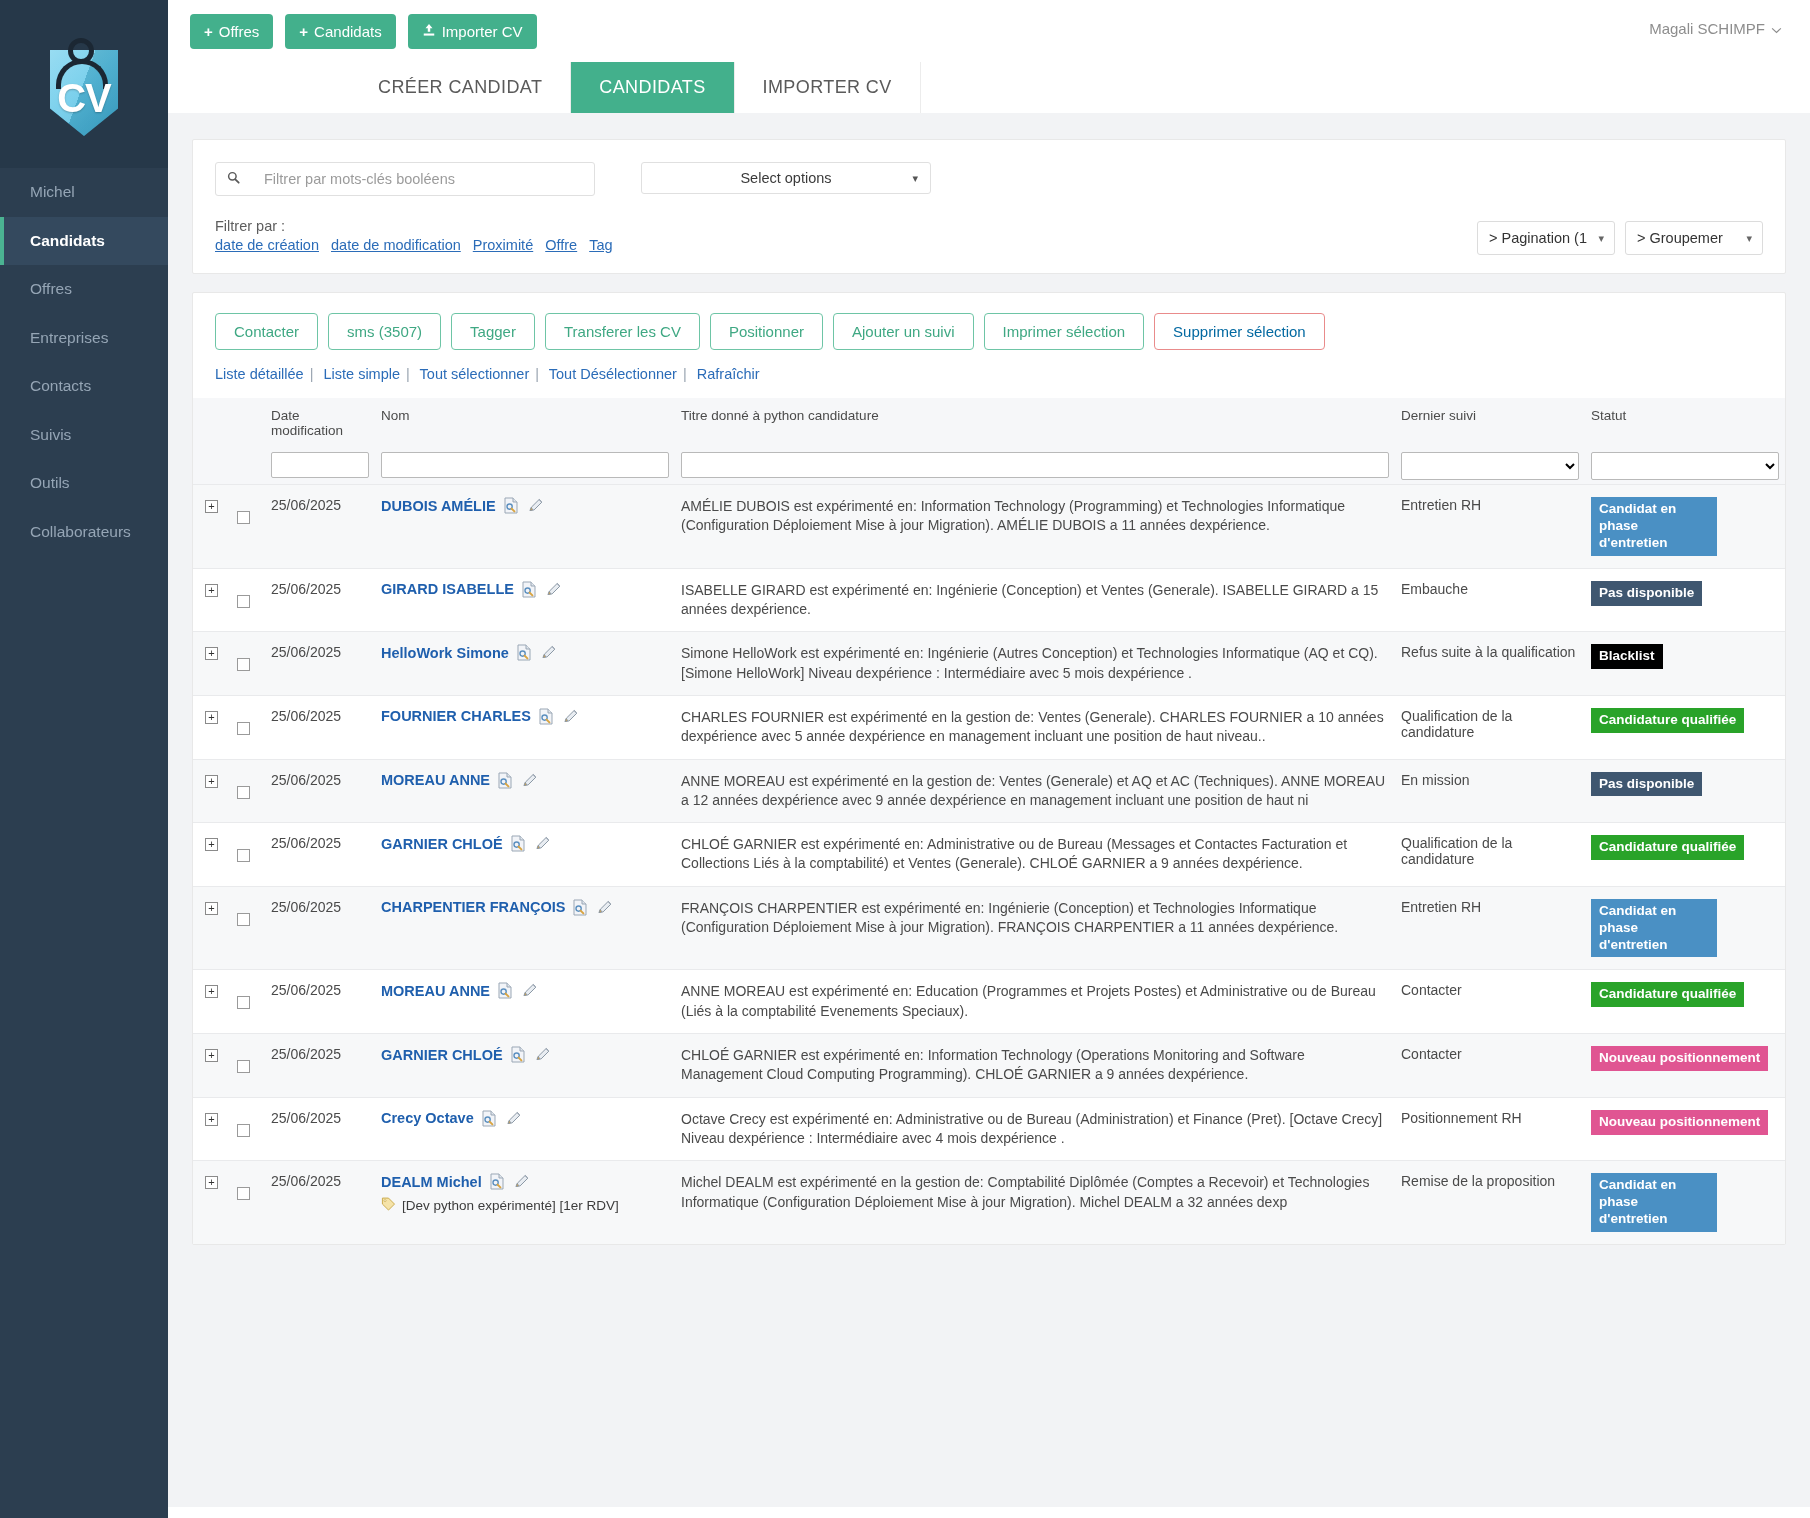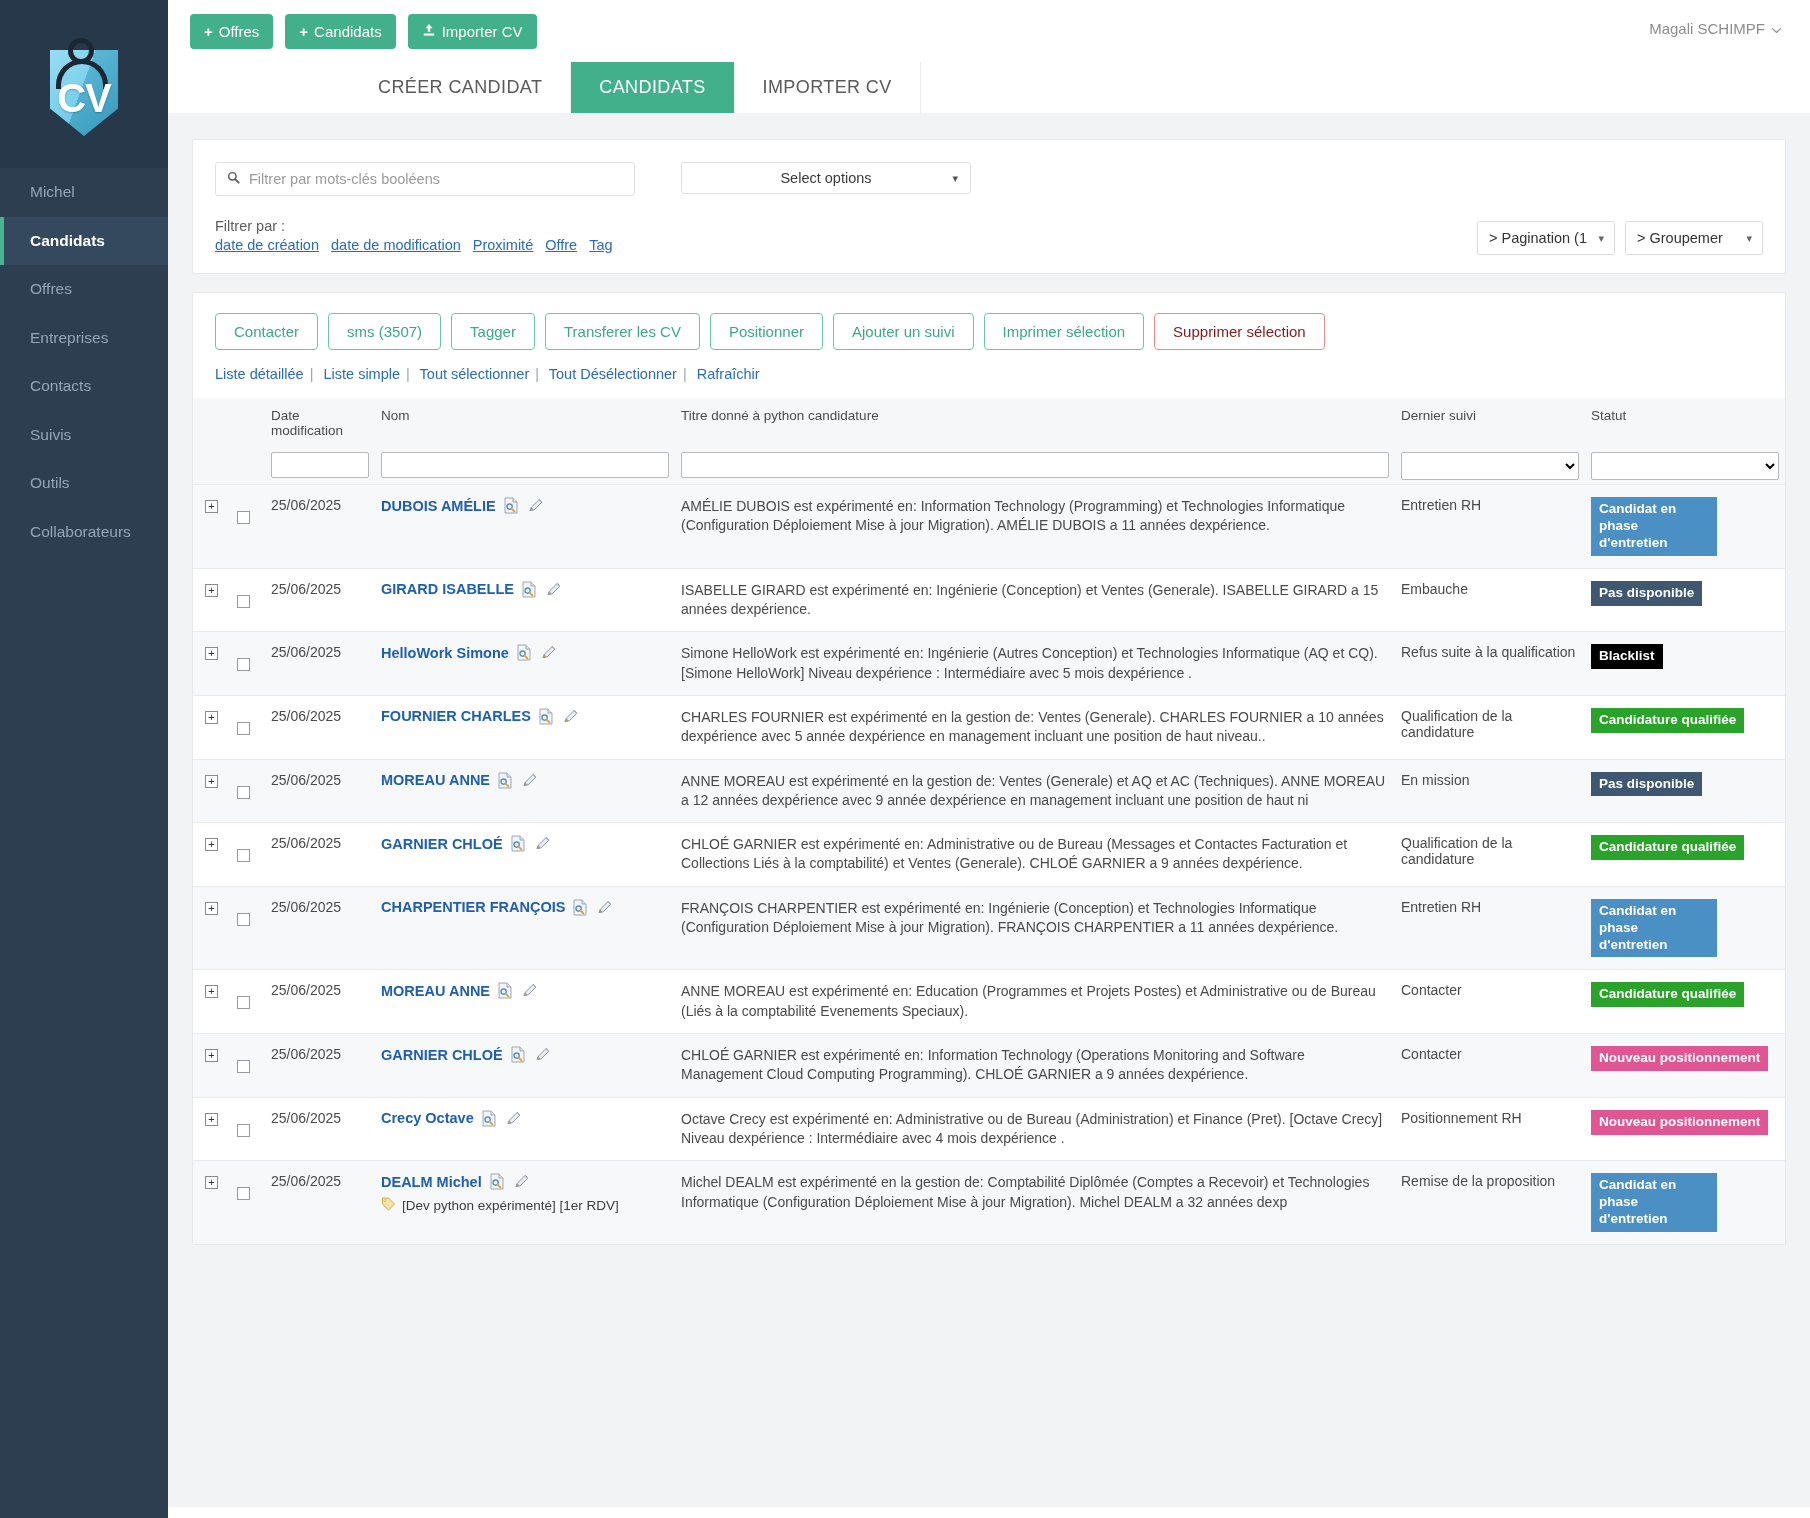--- a/index.html
+++ b/index.html
@@ -94,22 +94,22 @@
   .tab.active { background:#43b08c; color:#fff; }
 
   .content-bg { background:#f2f3f5; padding:26px 24px 0 24px; height:1394px; }
 
   .panel {
     background:#fff; border:1px solid #e8e8e8; border-radius:2px;
     padding:22px 22px 20px 22px; position:relative; margin-bottom:18px;
   }
   .filter-row { display:flex; align-items:flex-start; gap:46px; }
   .kw-input {
-    width:420px; height:34px; border:1px solid #e0e0e0; border-radius:3px;
-    display:flex; align-items:center; gap:9px; padding:0 11px; background:#fff;
+    width:380px; height:34px; border:1px solid #e0e0e0; border-radius:3px;
+    display:flex; align-items:center; gap:24px; padding:0 11px; background:#fff;
   }
   .kw-input .ph { color:#9b9b9b; font-size:14.5px; }
   .select-options {
     width:290px; height:32px; border:1px solid #e0e0e0; border-radius:3px;
     background:#fff; display:flex; align-items:center; justify-content:center;
     position:relative; font-size:14.5px; color:#3a3a3a;
   }
   .select-options .chev { position:absolute; right:12px; color:#555; font-size:11px; }
 
   .filter-by { margin-top:22px; font-size:14.5px; color:#5d5d5d; }
@@ -126,21 +126,21 @@
   .pag-select .chev { position:absolute; right:10px; font-size:11px; color:#666; }
 
   .panel2 { background:#fff; border:1px solid #e8e8e8; border-radius:2px; padding:0; }
 
   .action-bar { padding:20px 22px 0 22px; display:flex; gap:10px; flex-wrap:wrap; }
   .abtn {
     border:1px solid #6ec5a6; color:#3fa883; background:#fff;
     border-radius:4px; font-size:15px; padding:9px 18px; cursor:pointer;
     font-family:"Liberation Sans", sans-serif; white-space:nowrap;
   }
-  .abtn.danger { border-color:#e98b8b; color:#7f1d1d; }
+  .abtn.danger { border-color:#e98b8b; color:#0369a1; }
 
   .list-links { padding:16px 22px 16px 22px; font-size:14.5px; color:#2b6cb8; }
   .list-links a { color:#2b6cb8; cursor:pointer; }
   .list-links .sep { color:#9aa5b1; margin:0 6px; }
 
   table.grid { width:100%; border-collapse:collapse; table-layout:fixed; }
   table.grid th {
     background:#f6f7f9; text-align:left; font-weight:normal;
     font-size:13.5px; color:#4b4b4b; padding:10px 6px 4px 6px;
     border-bottom:none; vertical-align:top;

